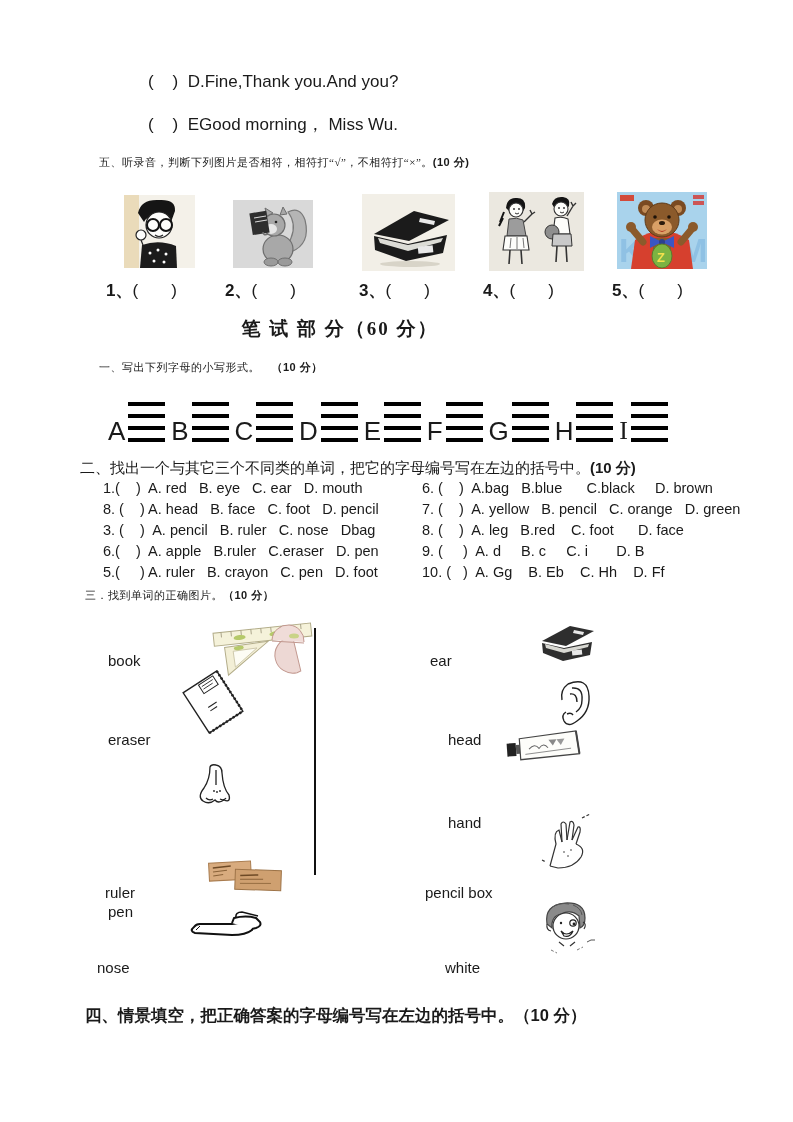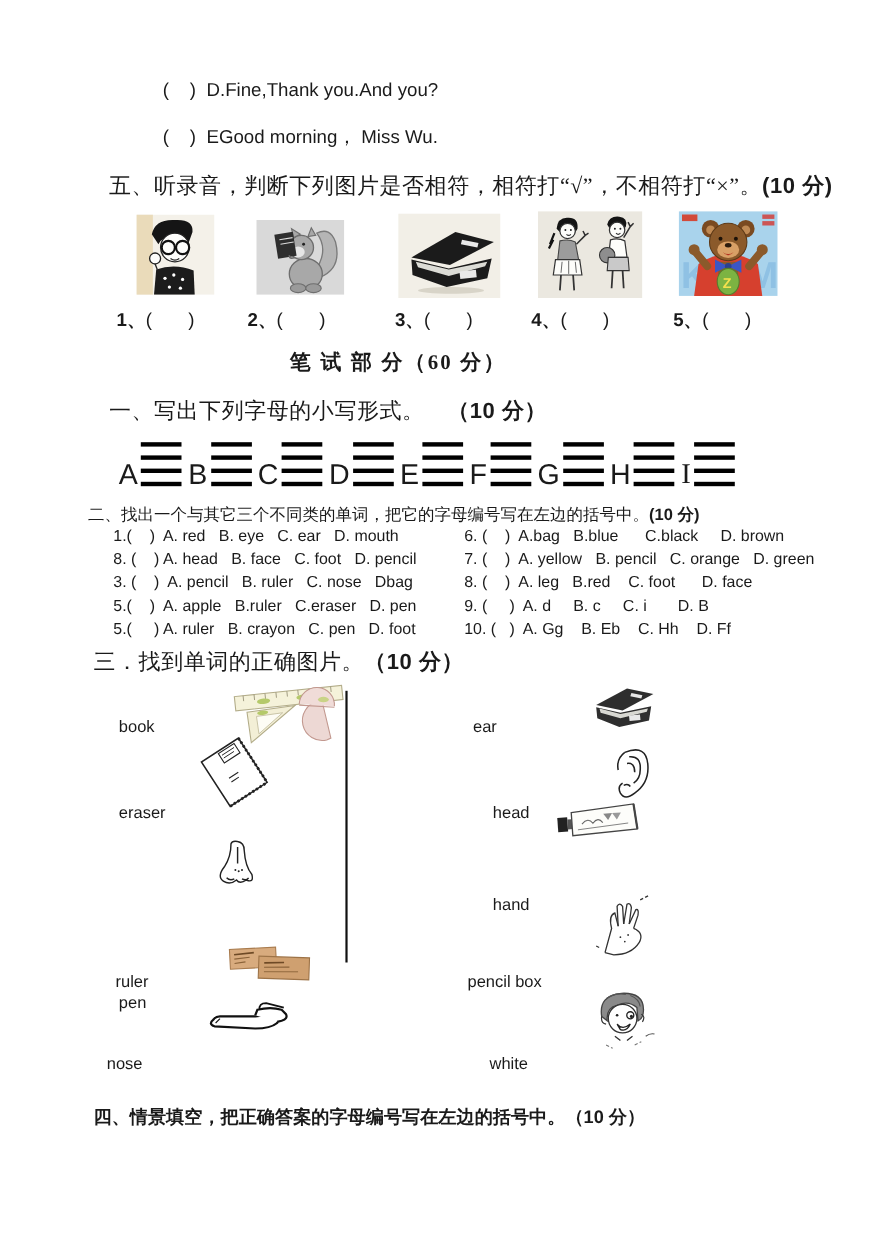--- a/index.html
+++ b/index.html
@@ -3,22 +3,22 @@
 <meta charset="utf-8">
 <style>
   html,body{margin:0;padding:0;background:#888;}
   .page{position:relative;width:793px;height:1122px;background:#ffffff;margin:0 auto;
         font-family:"Liberation Sans",sans-serif;color:#1a1a1a;overflow:hidden;}
   .abs{position:absolute;}
   .t{font-size:17px;}
   .pre{white-space:pre;}
   .cn{font-family:"Liberation Serif","DejaVu Serif",serif;}
   .score{font-weight:700;font-family:"Liberation Sans",sans-serif;}
-  .sec-title{font-size:20px;letter-spacing:.5px;}
-  .center-title{width:680px;text-align:center;font-size:19px;font-weight:600;letter-spacing:2px;padding-left:22px;}
+  .sec-title{font-size:11px;letter-spacing:.5px;}
+  .center-title{width:680px;text-align:center;font-size:19px;font-weight:600;letter-spacing:2px;}
   .blank-item{font-size:17px;}
   .blank-item b{font-weight:700;}
   .q{font-size:14.5px;line-height:21px;white-space:pre;}
   .word{font-size:15px;}
   .bold-title{font-weight:700;font-family:"Liberation Sans",sans-serif;}
   
   .letters-row{left:108px;top:402px;width:560px;display:flex;justify-content:space-between;}
   .unit{display:flex;align-items:flex-end;}
   .cap{font-size:26px;line-height:.8;margin-right:3px;}
   .cap.serif{font-family:"Liberation Serif","DejaVu Serif",serif;}
@@ -242,21 +242,21 @@
         </span>
       </div>
   </div>
 
   <div class="abs" style="left:80px;top:459px;font-size:15px;"><span class="cn">二、找出一个与其它三个不同类的单词，把它的字母编号写在左边的括号中。</span><span class="score">(10 分)</span></div>
 
   <div class="abs" style="left:103px;top:478px;">
     <div class="q">1.(    )  A. red   B. eye   C. ear   D. mouth</div>
     <div class="q">8. (    ) A. head   B. face   C. foot   D. pencil</div>
     <div class="q">3. (    )  A. pencil   B. ruler   C. nose   Dbag</div>
-    <div class="q">5.(    )  A. apple   B.ruler   C.eraser   D. pen</div>
+    <div class="q">6.(    )  A. apple   B.ruler   C.eraser   D. pen</div>
     <div class="q">5.(     ) A. ruler   B. crayon   C. pen   D. foot</div>
   </div>
   <div class="abs" style="left:422px;top:478px;">
     <div class="q">6. (    )  A.bag   B.blue      C.black     D. brown</div>
     <div class="q">7. (    )  A. yellow   B. pencil   C. orange   D. green</div>
     <div class="q">8. (    )  A. leg   B.red    C. foot      D. face</div>
     <div class="q">9. (     )  A. d     B. c     C. i       D. B</div>
     <div class="q">10. (   )  A. Gg    B. Eb    C. Hh    D. Ff</div>
   </div>
 

